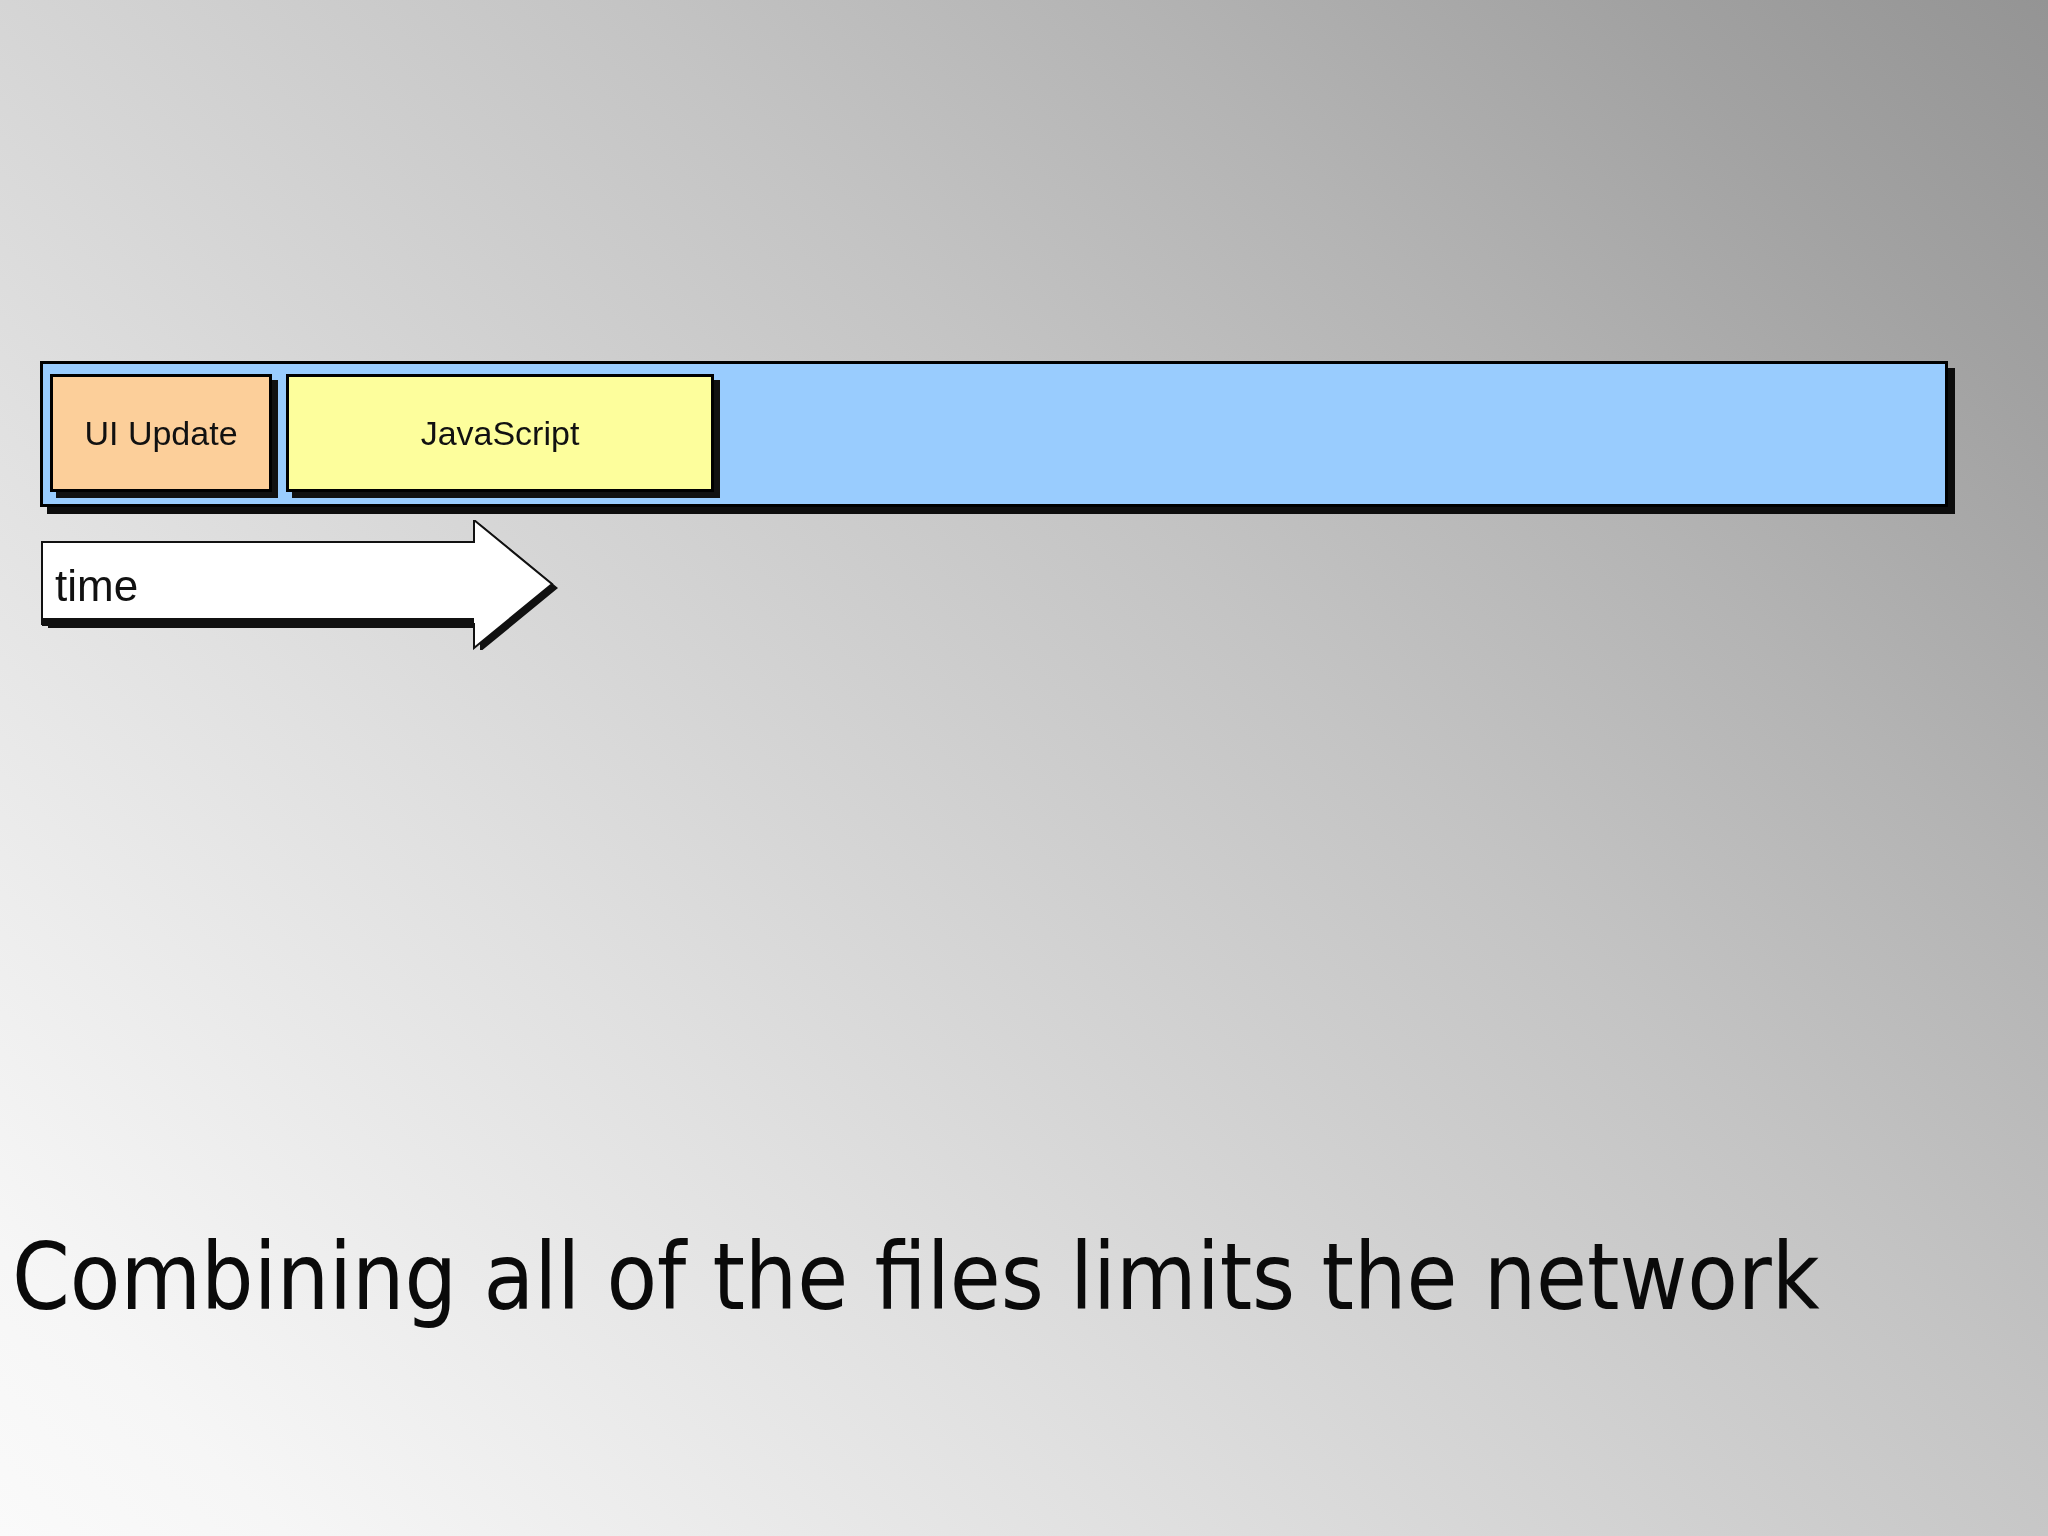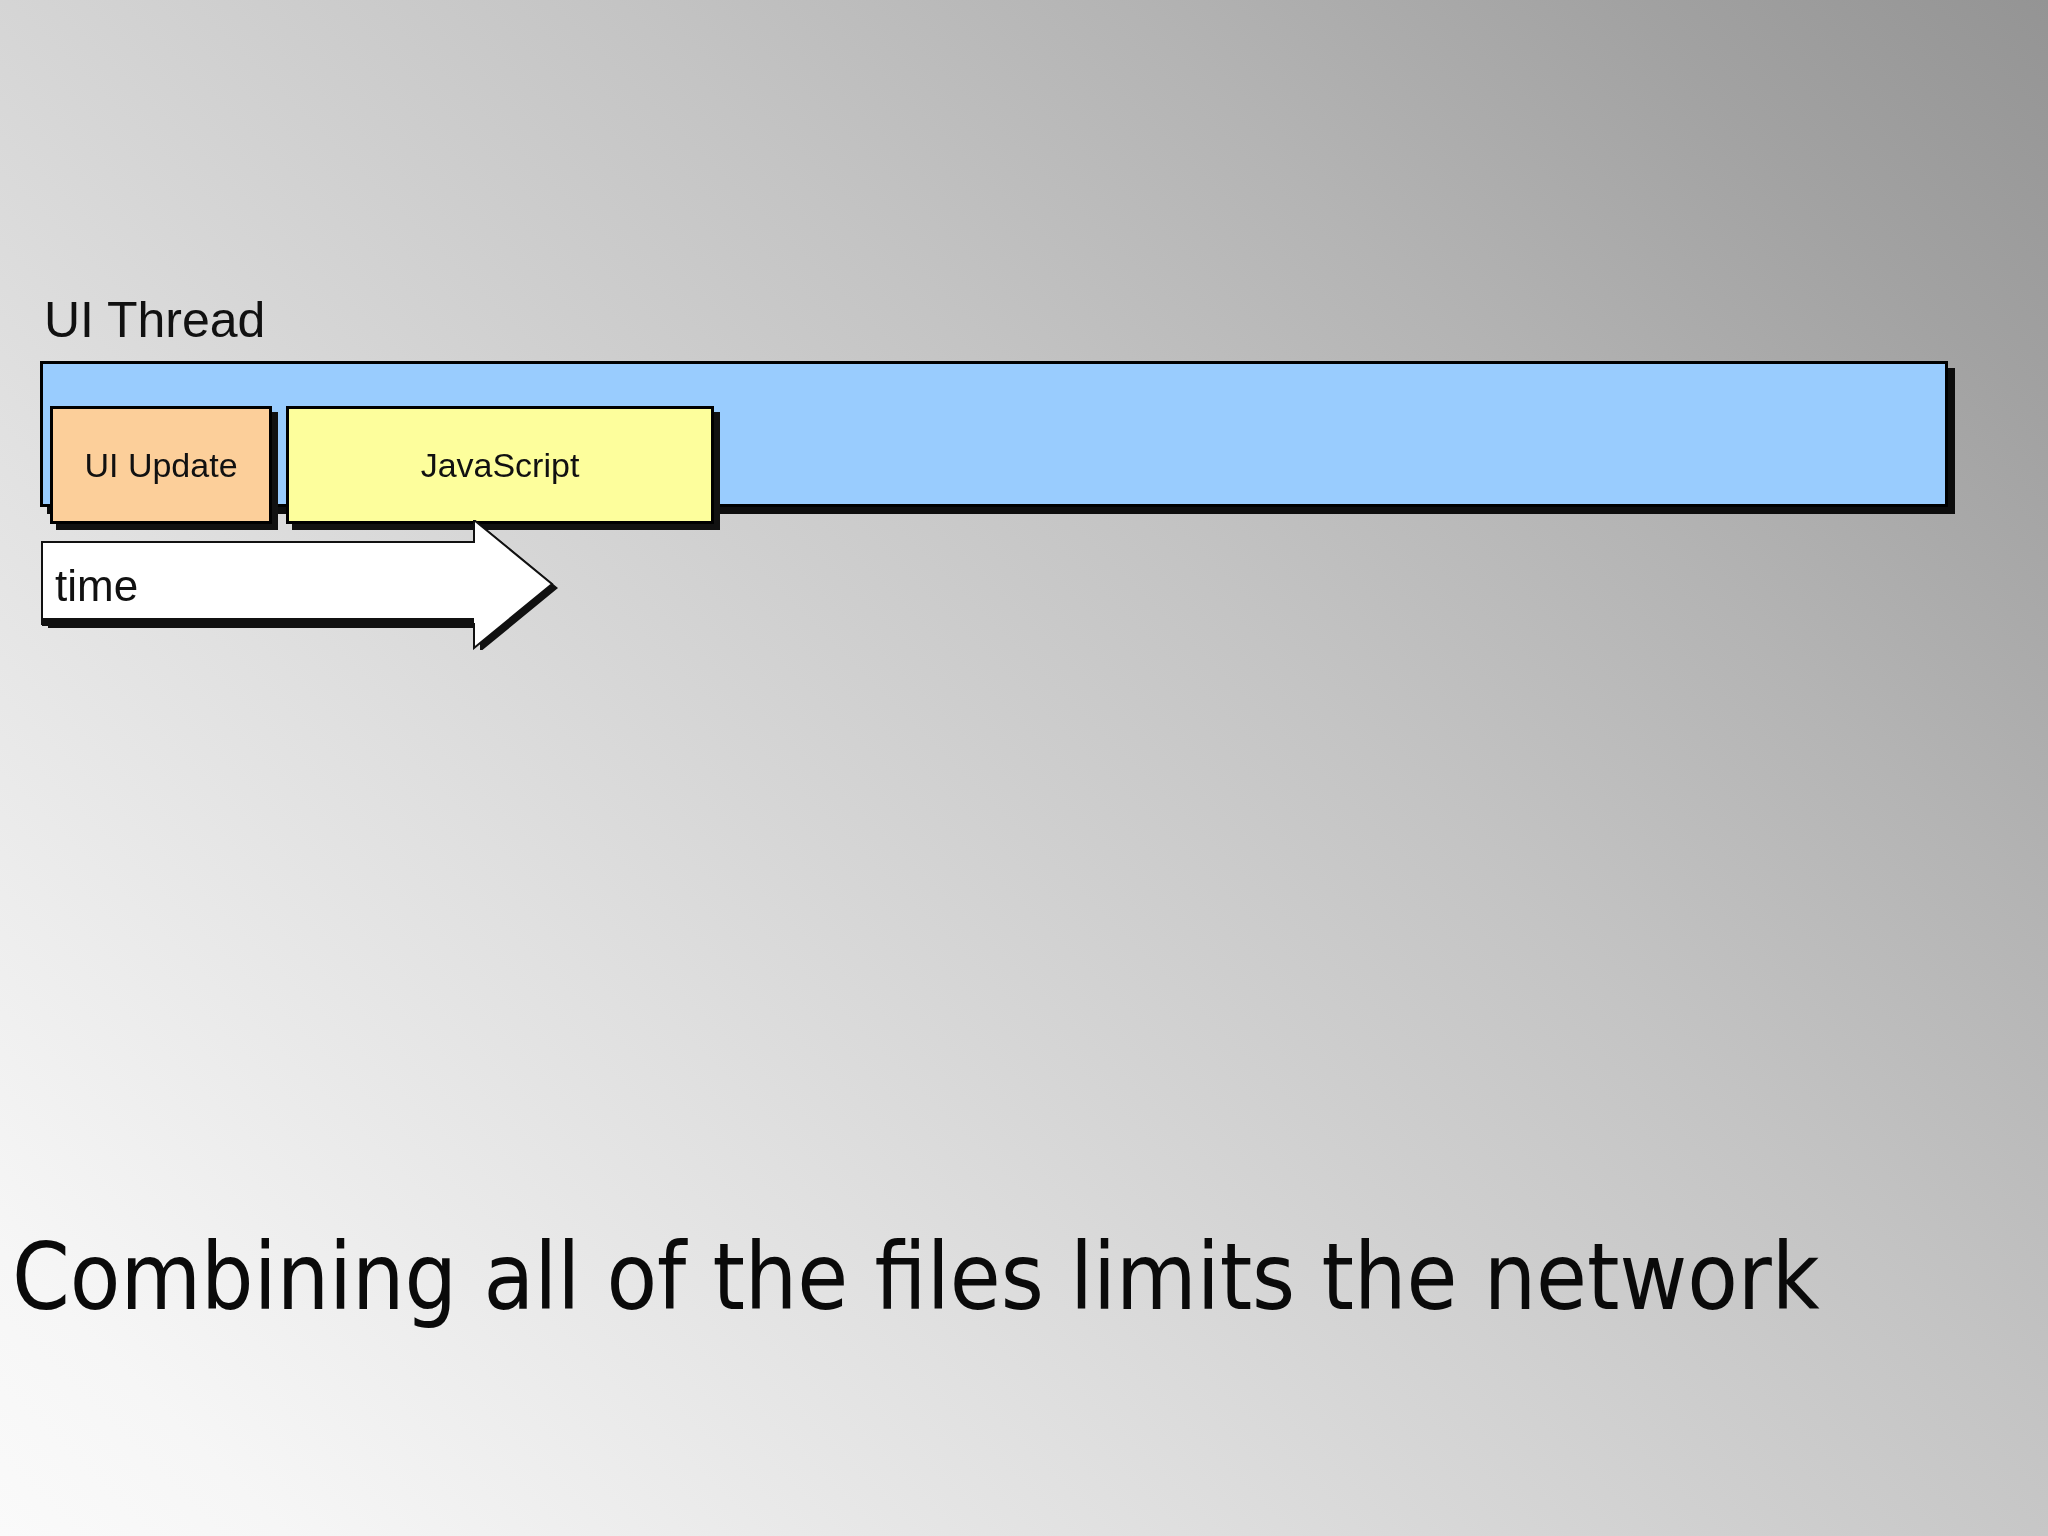--- a/index.html
+++ b/index.html
@@ -66,21 +66,20 @@
     border: 3px solid #000000;
     box-sizing: border-box;
     box-shadow: 6px 6px 0 0 #111111;
     display: flex;
     align-items: center;
     justify-content: center;
     font-size: 34px;
     color: #111111;
     font-family: "Liberation Sans", sans-serif;
     white-space: nowrap;
-    margin-top: 32px;
   }
 
   #segment-ui-update {
     left: 7px;
     width: 222px;
     background: #fccf9a;
   }
 
   #segment-javascript {
     left: 243px;
@@ -129,21 +128,20 @@
   #caption .cap-line {
     display: block;
     white-space: nowrap;
   }
 </style>
 </head>
 <body>
 
 <div id="slide">
 
-  <div id="thread-label">UI Thread</div>
 
   <div id="timeline-bar">
     <div id="segment-ui-update" class="segment">
       <span>UI Update</span>
     </div>
     <div id="segment-javascript" class="segment">
       <span>JavaScript</span>
     </div>
   </div>
 

